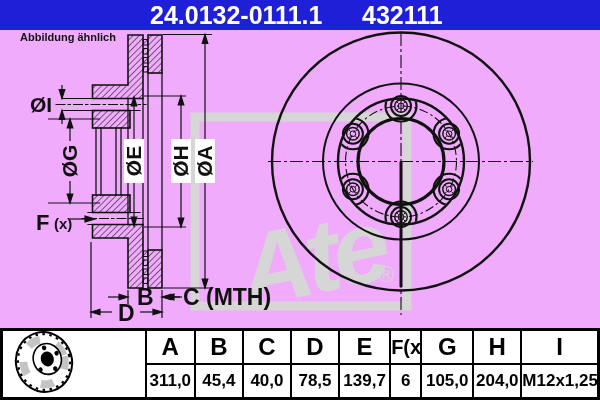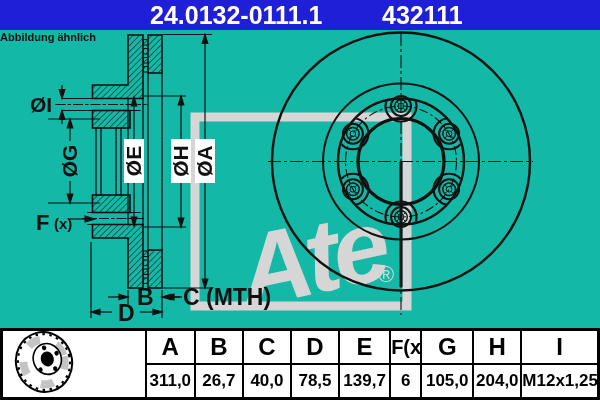--- a/index.html
+++ b/index.html
@@ -1,25 +1,25 @@
 <!DOCTYPE html>
 <html><head>
 <meta charset="utf-8">
 <style>
   html,body{margin:0;padding:0;background:#fff;}
-  #stage{position:relative;width:600px;height:400px;background:#14b8a6;overflow:hidden;
+  #stage{position:relative;width:600px;height:400px;background:#f0abfc;overflow:hidden;
          font-family:"Liberation Sans",sans-serif;}
   
   #hdr{position:absolute;left:0;top:0;width:600px;height:30px;background:#1e1fd6;}
   #hdr .num{position:absolute;top:1px;color:#fff;font-weight:bold;font-size:25px;
             letter-spacing:0px;white-space:nowrap;}
   #partnum{left:150px;}
-  #refnum{left:382px;}
-  
-  #note{position:absolute;left:0;top:32px;font-weight:bold;font-size:11px;
+  #refnum{left:362px;}
+  
+  #note{position:absolute;left:20px;top:32px;font-weight:bold;font-size:11px;
         line-height:11.5px;color:#111;}
   
   #draw{position:absolute;left:0;top:30px;}
   
   table.spec{position:absolute;left:0;top:328px;width:600px;height:72px;
              border-collapse:collapse;table-layout:fixed;background:#fff;}
   table.spec td,table.spec th{border:2px solid #000;text-align:center;vertical-align:middle;
              padding:0;color:#000;overflow:hidden;}
   table.spec{border:3px solid #000;}
   th.hd{font-size:24px;font-weight:bold;height:32px;}
@@ -271,21 +271,21 @@
       <th class="hd">C</th>
       <th class="hd">D</th>
       <th class="hd">E</th>
       <th class="hd small">F(x)</th>
       <th class="hd">G</th>
       <th class="hd">H</th>
       <th class="hd">I</th>
     </tr>
     <tr>
       <td class="val">311,0</td>
-      <td class="val">26,7</td>
+      <td class="val">45,4</td>
       <td class="val">40,0</td>
       <td class="val">78,5</td>
       <td class="val">139,7</td>
       <td class="val">6</td>
       <td class="val">105,0</td>
       <td class="val">204,0</td>
       <td class="val">M12x1,25</td>
     </tr>
   </tbody>
     </table>

